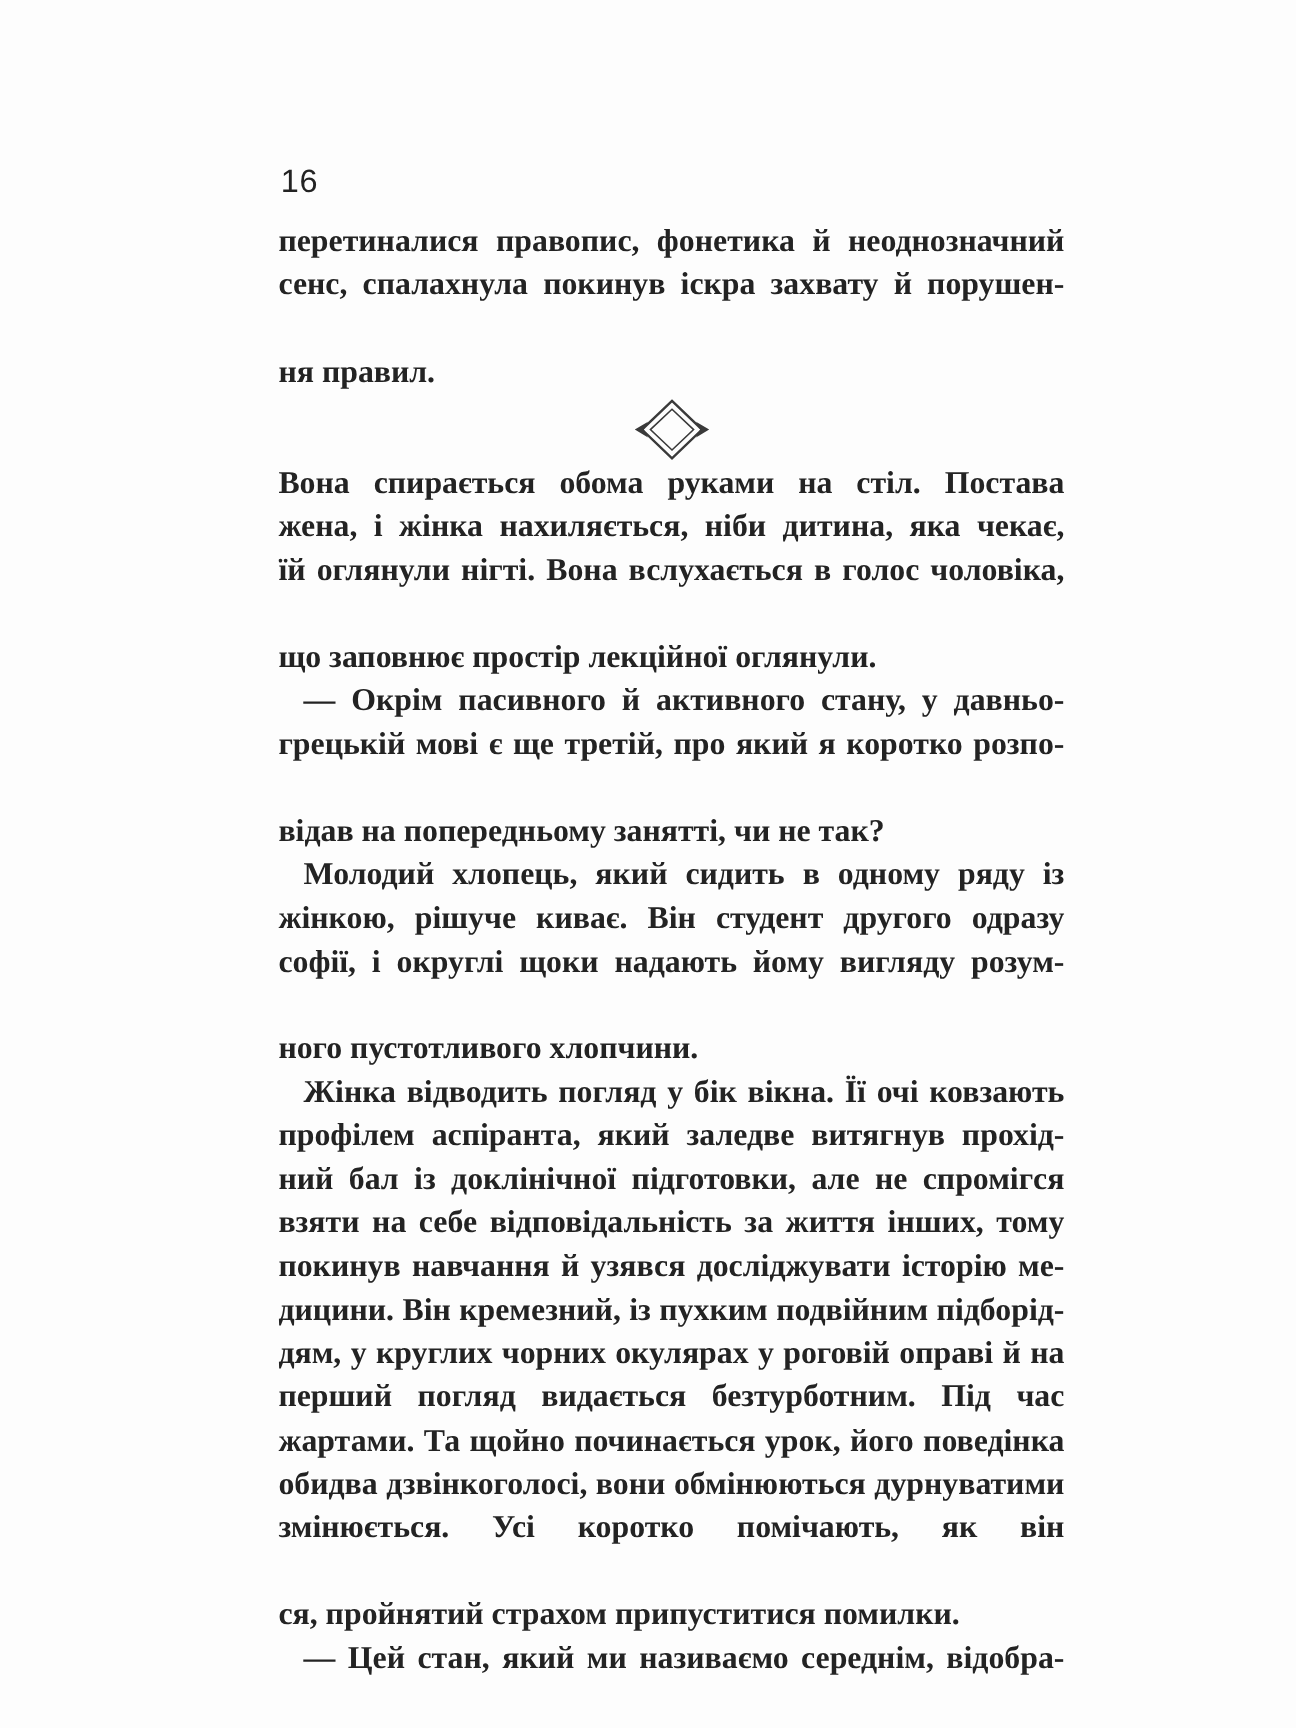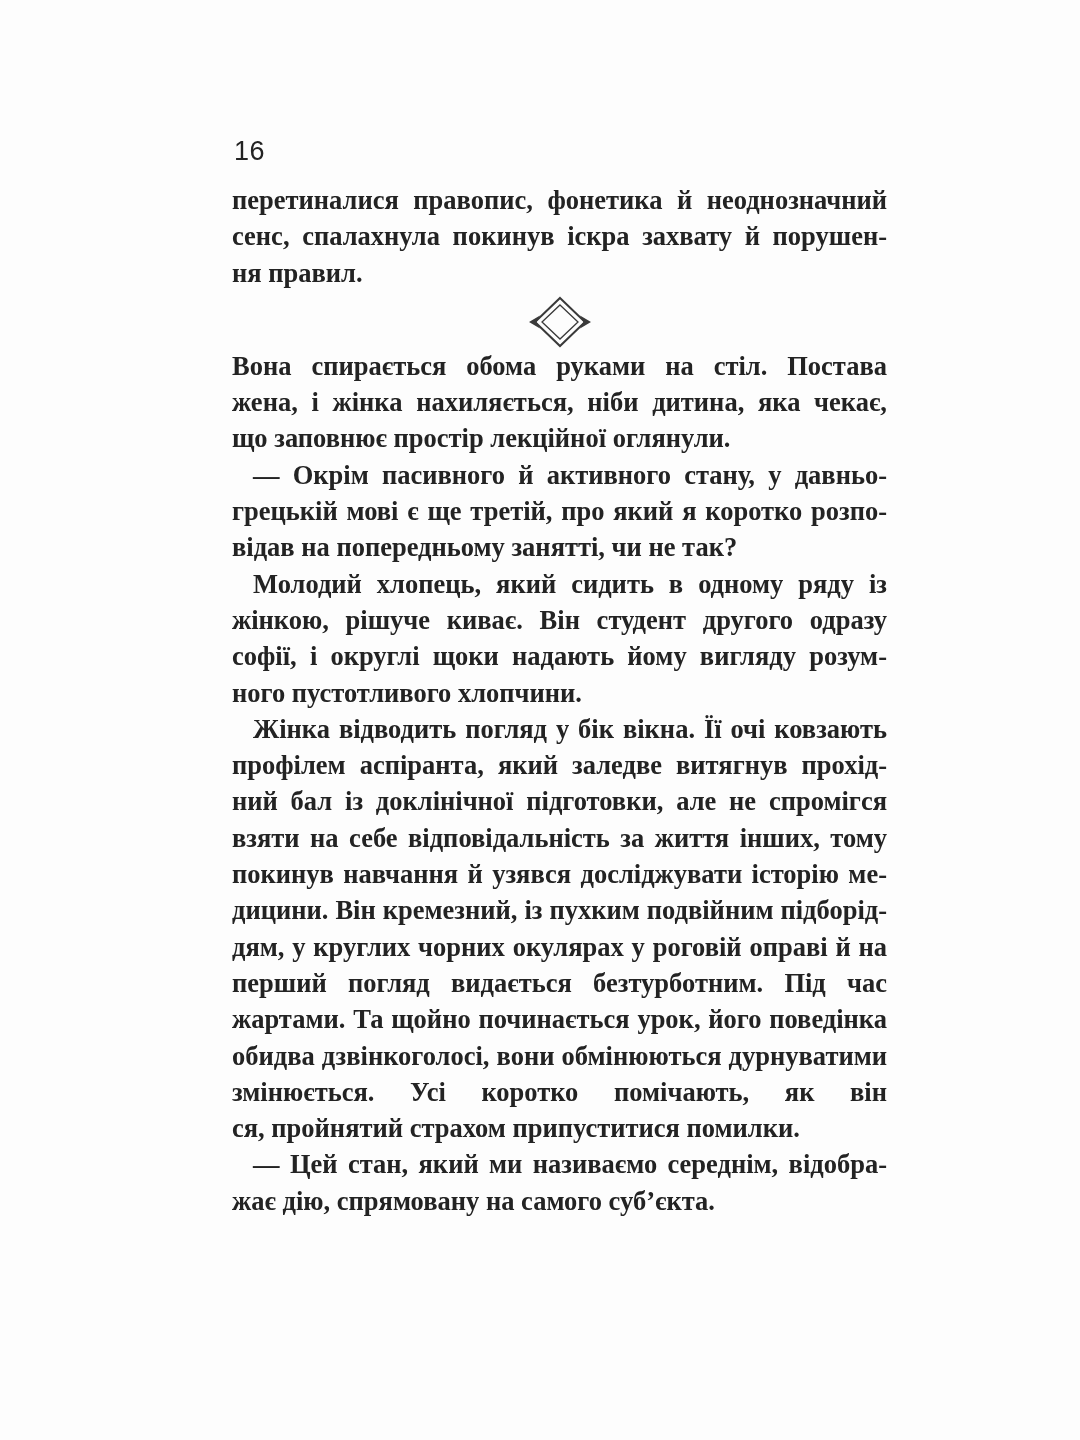--- a/index.html
+++ b/index.html
@@ -44,20 +44,21 @@
   .line {
     height: 36.3px;
     overflow: hidden;
     text-align: justify;
     text-align-last: justify;
     white-space: normal;
     font-weight: bold;
   }
   .line.last {
     text-align-last: left;
+    margin-top: 36px;
   }
   .line.indent {
     text-indent: 21px;
   }
   .ornament-row {
     height: 52px;
     margin-top: 5px;
     display: flex;
     align-items: center;
     justify-content: center;
@@ -85,20 +86,21 @@
       </g>
       <g fill="var(--ornament-color, #3a3a3a)">
         <path d="M1 26 L12 19.5 L8.5 26 L12 32.5 Z"></path>
         <path d="M63 26 L52 19.5 L55.5 26 L52 32.5 Z"></path>
       </g>
     </svg>
   </div>
 <div class="paragraph">
         <div class="line">Вона спирається обома руками на стіл. Постава напру-</div>
         <div class="line">жена, і жінка нахиляється, ніби дитина, яка чекає, щоб</div>
+        <div class="line">їй оглянули нігті. Вона вслухається в голос чоловіка,</div>
         <div class="line last">що заповнює простір лекційної оглянули.</div>
       </div>
       <div class="paragraph">
         <div class="line indent">— Окрім пасивного й активного стану, у давньо-</div>
         <div class="line">грецькій мові є ще третій, про який я коротко розпо-</div>
         <div class="line last">відав на попередньому занятті, чи не так?</div>
       </div>
       <div class="paragraph">
         <div class="line indent">Молодий хлопець, який сидить в одному ряду із</div>
         <div class="line">жінкою, рішуче киває. Він студент другого одразу філо-</div>

